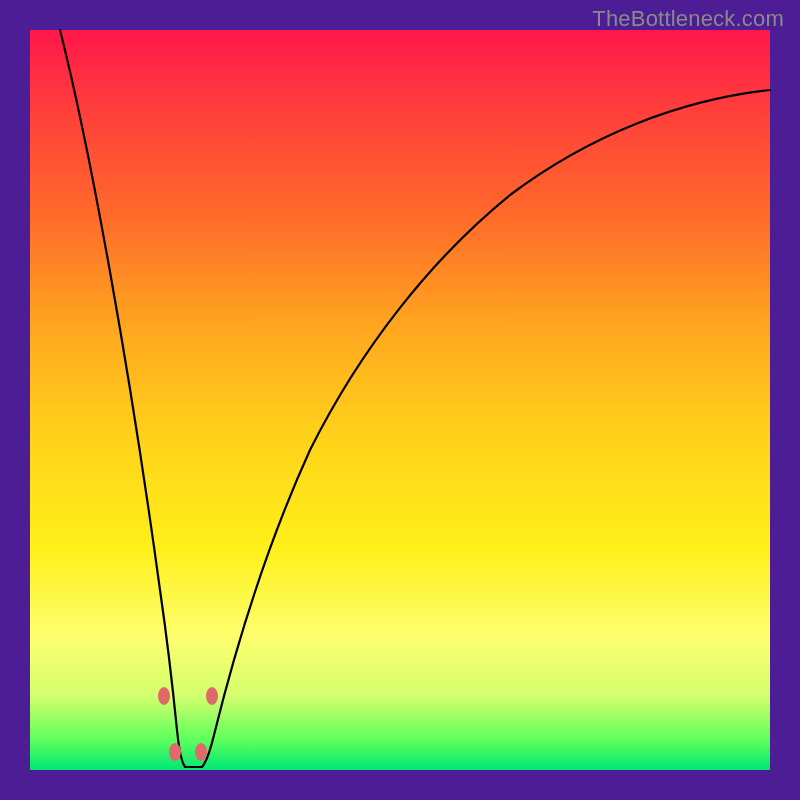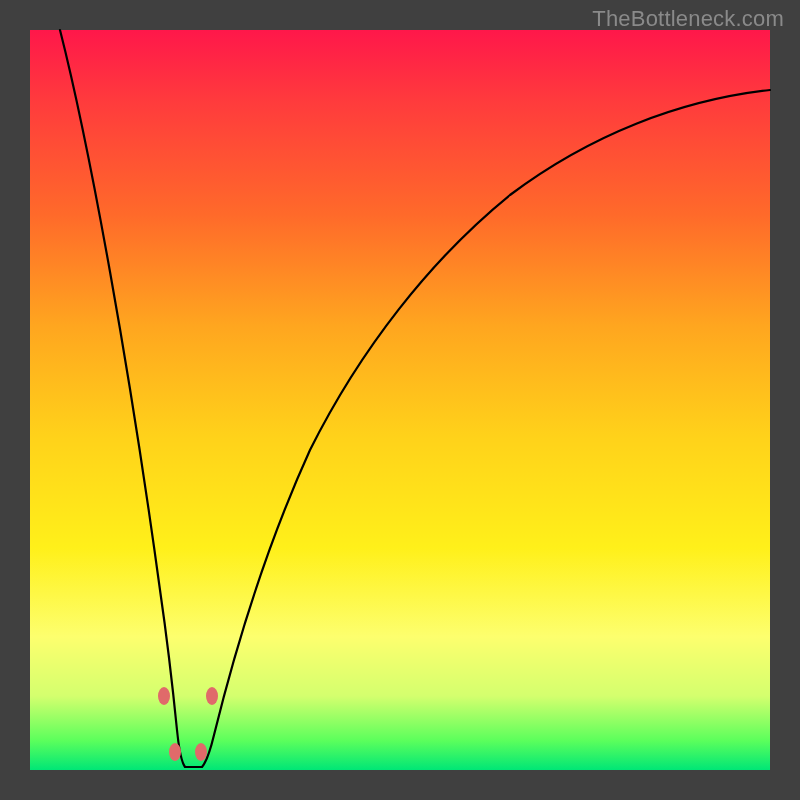--- a/index.html
+++ b/index.html
@@ -8,21 +8,21 @@
     width: 800px;
     height: 800px;
     background: #000;
     font-family: Arial, Helvetica, sans-serif;
     overflow: hidden;
   }
   .frame {
     position: relative;
     width: 800px;
     height: 800px;
-    background: #404040;
+    background: #4c1d95;
   }
   .plot-area {
     position: absolute;
     left: 30px;
     top: 30px;
     width: 740px;
     height: 740px;
     background: linear-gradient(
       to bottom,
       #ff174a 0%,

